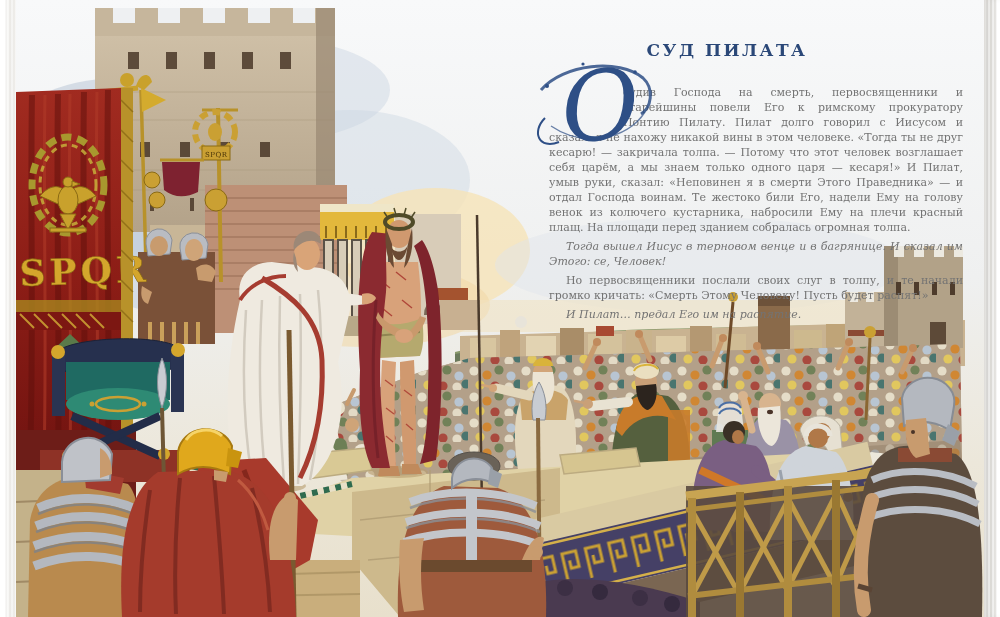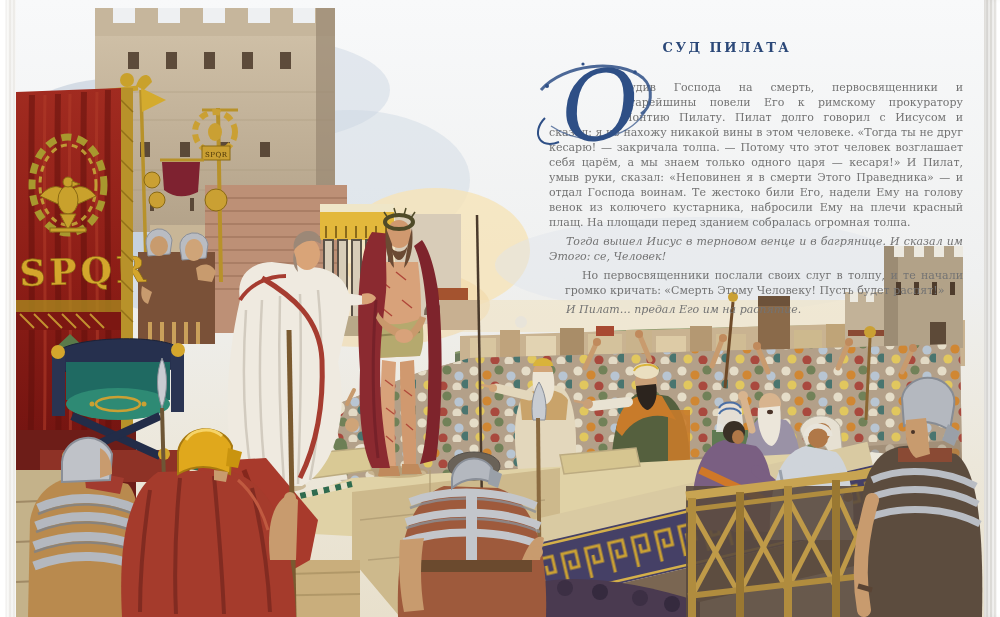--- a/index.html
+++ b/index.html
@@ -7,26 +7,26 @@
           font-family:"DejaVu Serif",serif;}
   .illustration{position:absolute;left:0;top:0;z-index:1;}
   .page-edge{position:absolute;top:0;bottom:0;z-index:5;}
   .page-edge.left{left:0;width:16px;
      background:linear-gradient(90deg,#fff 0 5px,#efeeec 6px,#fdfdfc 8px,#e7e5e1 10px,#f9f9f8 12px,#e9e7e3 14px,#fbfbfa 16px);}
   .page-edge.right{right:0;width:16px;
      background:linear-gradient(90deg,#f6f5f3 0 2px,#d9d7d3 3px,#fbfbfa 5px,#d5d3cf 7px,#f8f8f7 9px,#dcdad6 11px,#fff 13px 16px);
      box-shadow:inset 6px 0 7px -4px rgba(60,55,50,.18);}
   .text-block{position:absolute;left:549px;top:40px;width:414px;z-index:3;}
   .title{width:414px;text-align:center;transform:translateX(-29px);
-         font-size:13px;font-weight:700;letter-spacing:2.5px;color:#2b4878;margin:0 0 25px 0;}
+         font-size:17px;font-weight:700;letter-spacing:2.5px;color:#2b4878;margin:0 0 25px 0;}
   .text-block p{margin:0;font-size:11px;line-height:15px;text-align:justify;
                 color:#737373;}
   .text-block p.ind{text-indent:17px;}
   .text-block p.it{font-style:italic;margin-top:4px;}
-  .text-block p.reg2{margin-top:4px;margin-left:16px;}
+  .text-block p.reg2{margin-top:4px;}
   .dropcap-spacer{float:left;width:74px;height:41px;}
   .dropcap-art{position:absolute;left:-26px;top:16px;width:140px;height:104px;pointer-events:none;}
 </style>
 </head>
 <body>
 
 <div class="spread">
 
 <svg class="illustration" width="1000" height="617" viewBox="0 0 1000 617">
   <defs>

